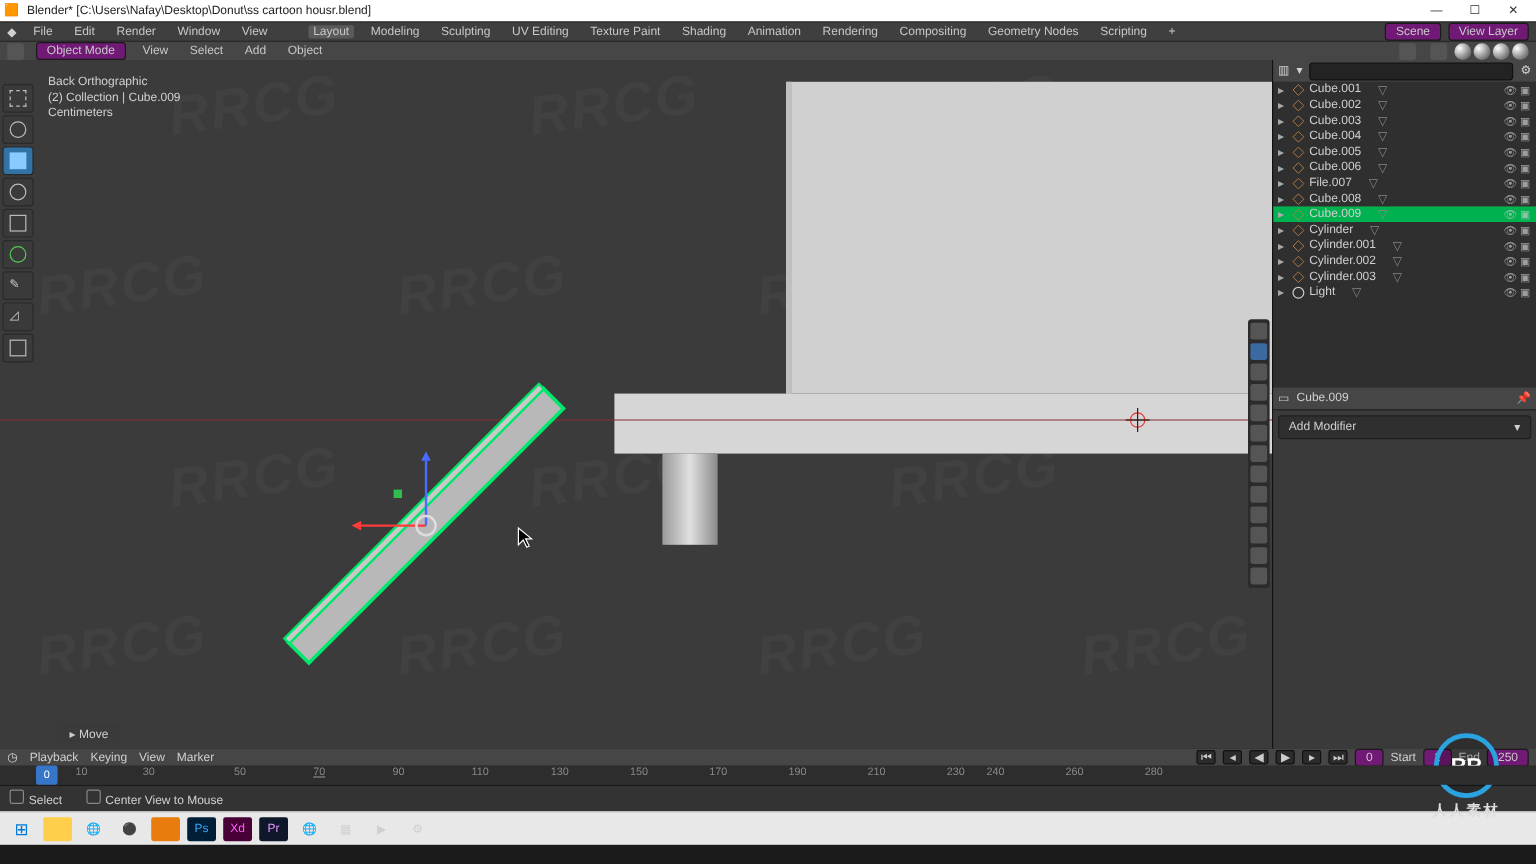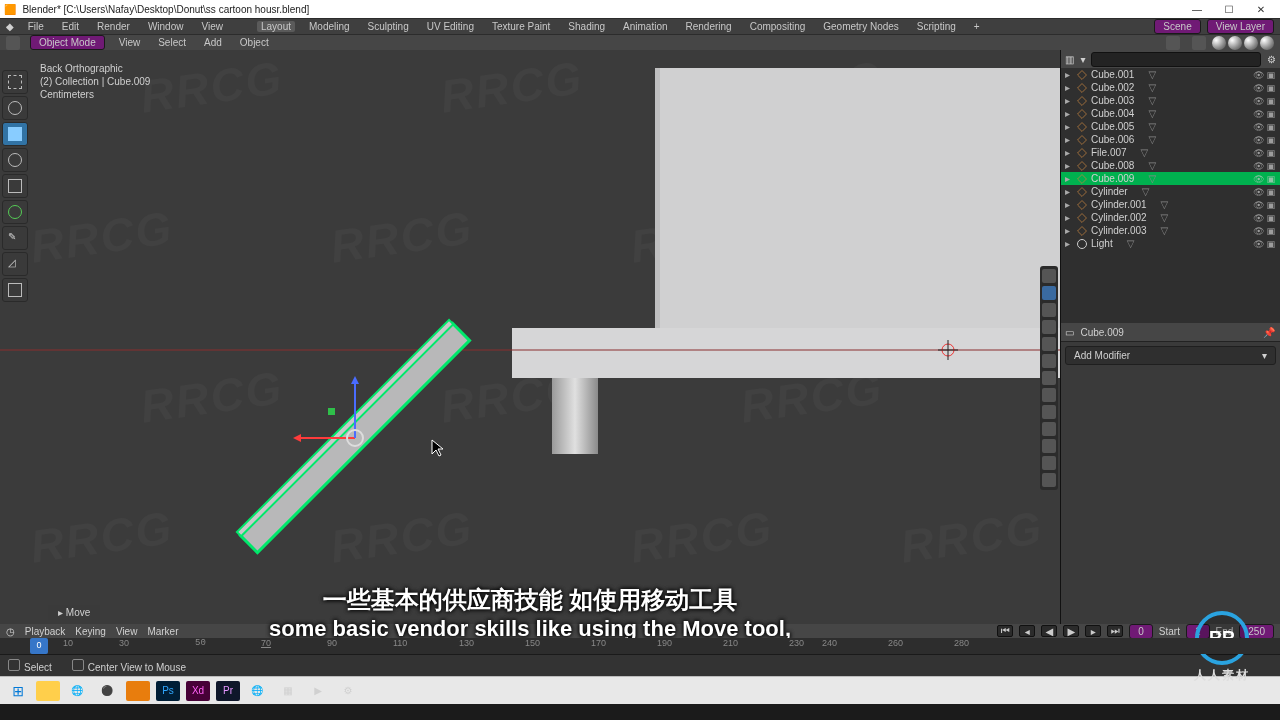--- a/index.html
+++ b/index.html
@@ -453,24 +453,20 @@
       <div class="propBody">
         <div class="propRow">
           <span>Add Modifier</span>
             <span style="margin-left:auto">▾</span>
         </div>
       </div>
       <div style="flex:1;background:#3a3a3a"></div>
     </div>
   </div>
 
-  <div class="subs">
-    <div class="zh">一些基本的供应商技能 如使用移动工具</div>
-    <div class="en">some basic vendor skills like using the Move tool,</div>
-  </div>
 
   <div class="logo">
     <div class="circ">RR</div>
     <div class="lt">人人素材</div>
   </div>
 
   <div class="timeline">
     <div class="tlhdr">
       <span>◷</span>
       <span class="mi">Playback</span>
@@ -488,21 +484,21 @@
         <span>Start</span>
         <span class="field">1</span>
         <span>End</span>
         <span class="field">250</span>
       </div>
     </div>
     <div class="tltrack" id="tltrack">
       <div class="cursorF" style="left:30px">0</div>
     <div class="tick" style="left: 63px;">10</div>
         <div class="tick" style="left: 119px;">30</div>
-        <div class="tick" style="left: 195px; font-family: Liberation Mono, monospace;">50</div>
+        <div class="tick" style="left: 195px;">50</div>
         <div class="tick" style="left: 261px; text-decoration: underline;">70</div>
         <div class="tick" style="left: 327px;">90</div>
         <div class="tick" style="left: 393px;">110</div>
         <div class="tick" style="left: 459px;">130</div>
         <div class="tick" style="left: 525px;">150</div>
         <div class="tick" style="left: 591px;">170</div>
         <div class="tick" style="left: 657px;">190</div>
         <div class="tick" style="left: 723px;">210</div>
         <div class="tick" style="left: 789px;">230</div>
         <div class="tick" style="left: 822px;">240</div>

